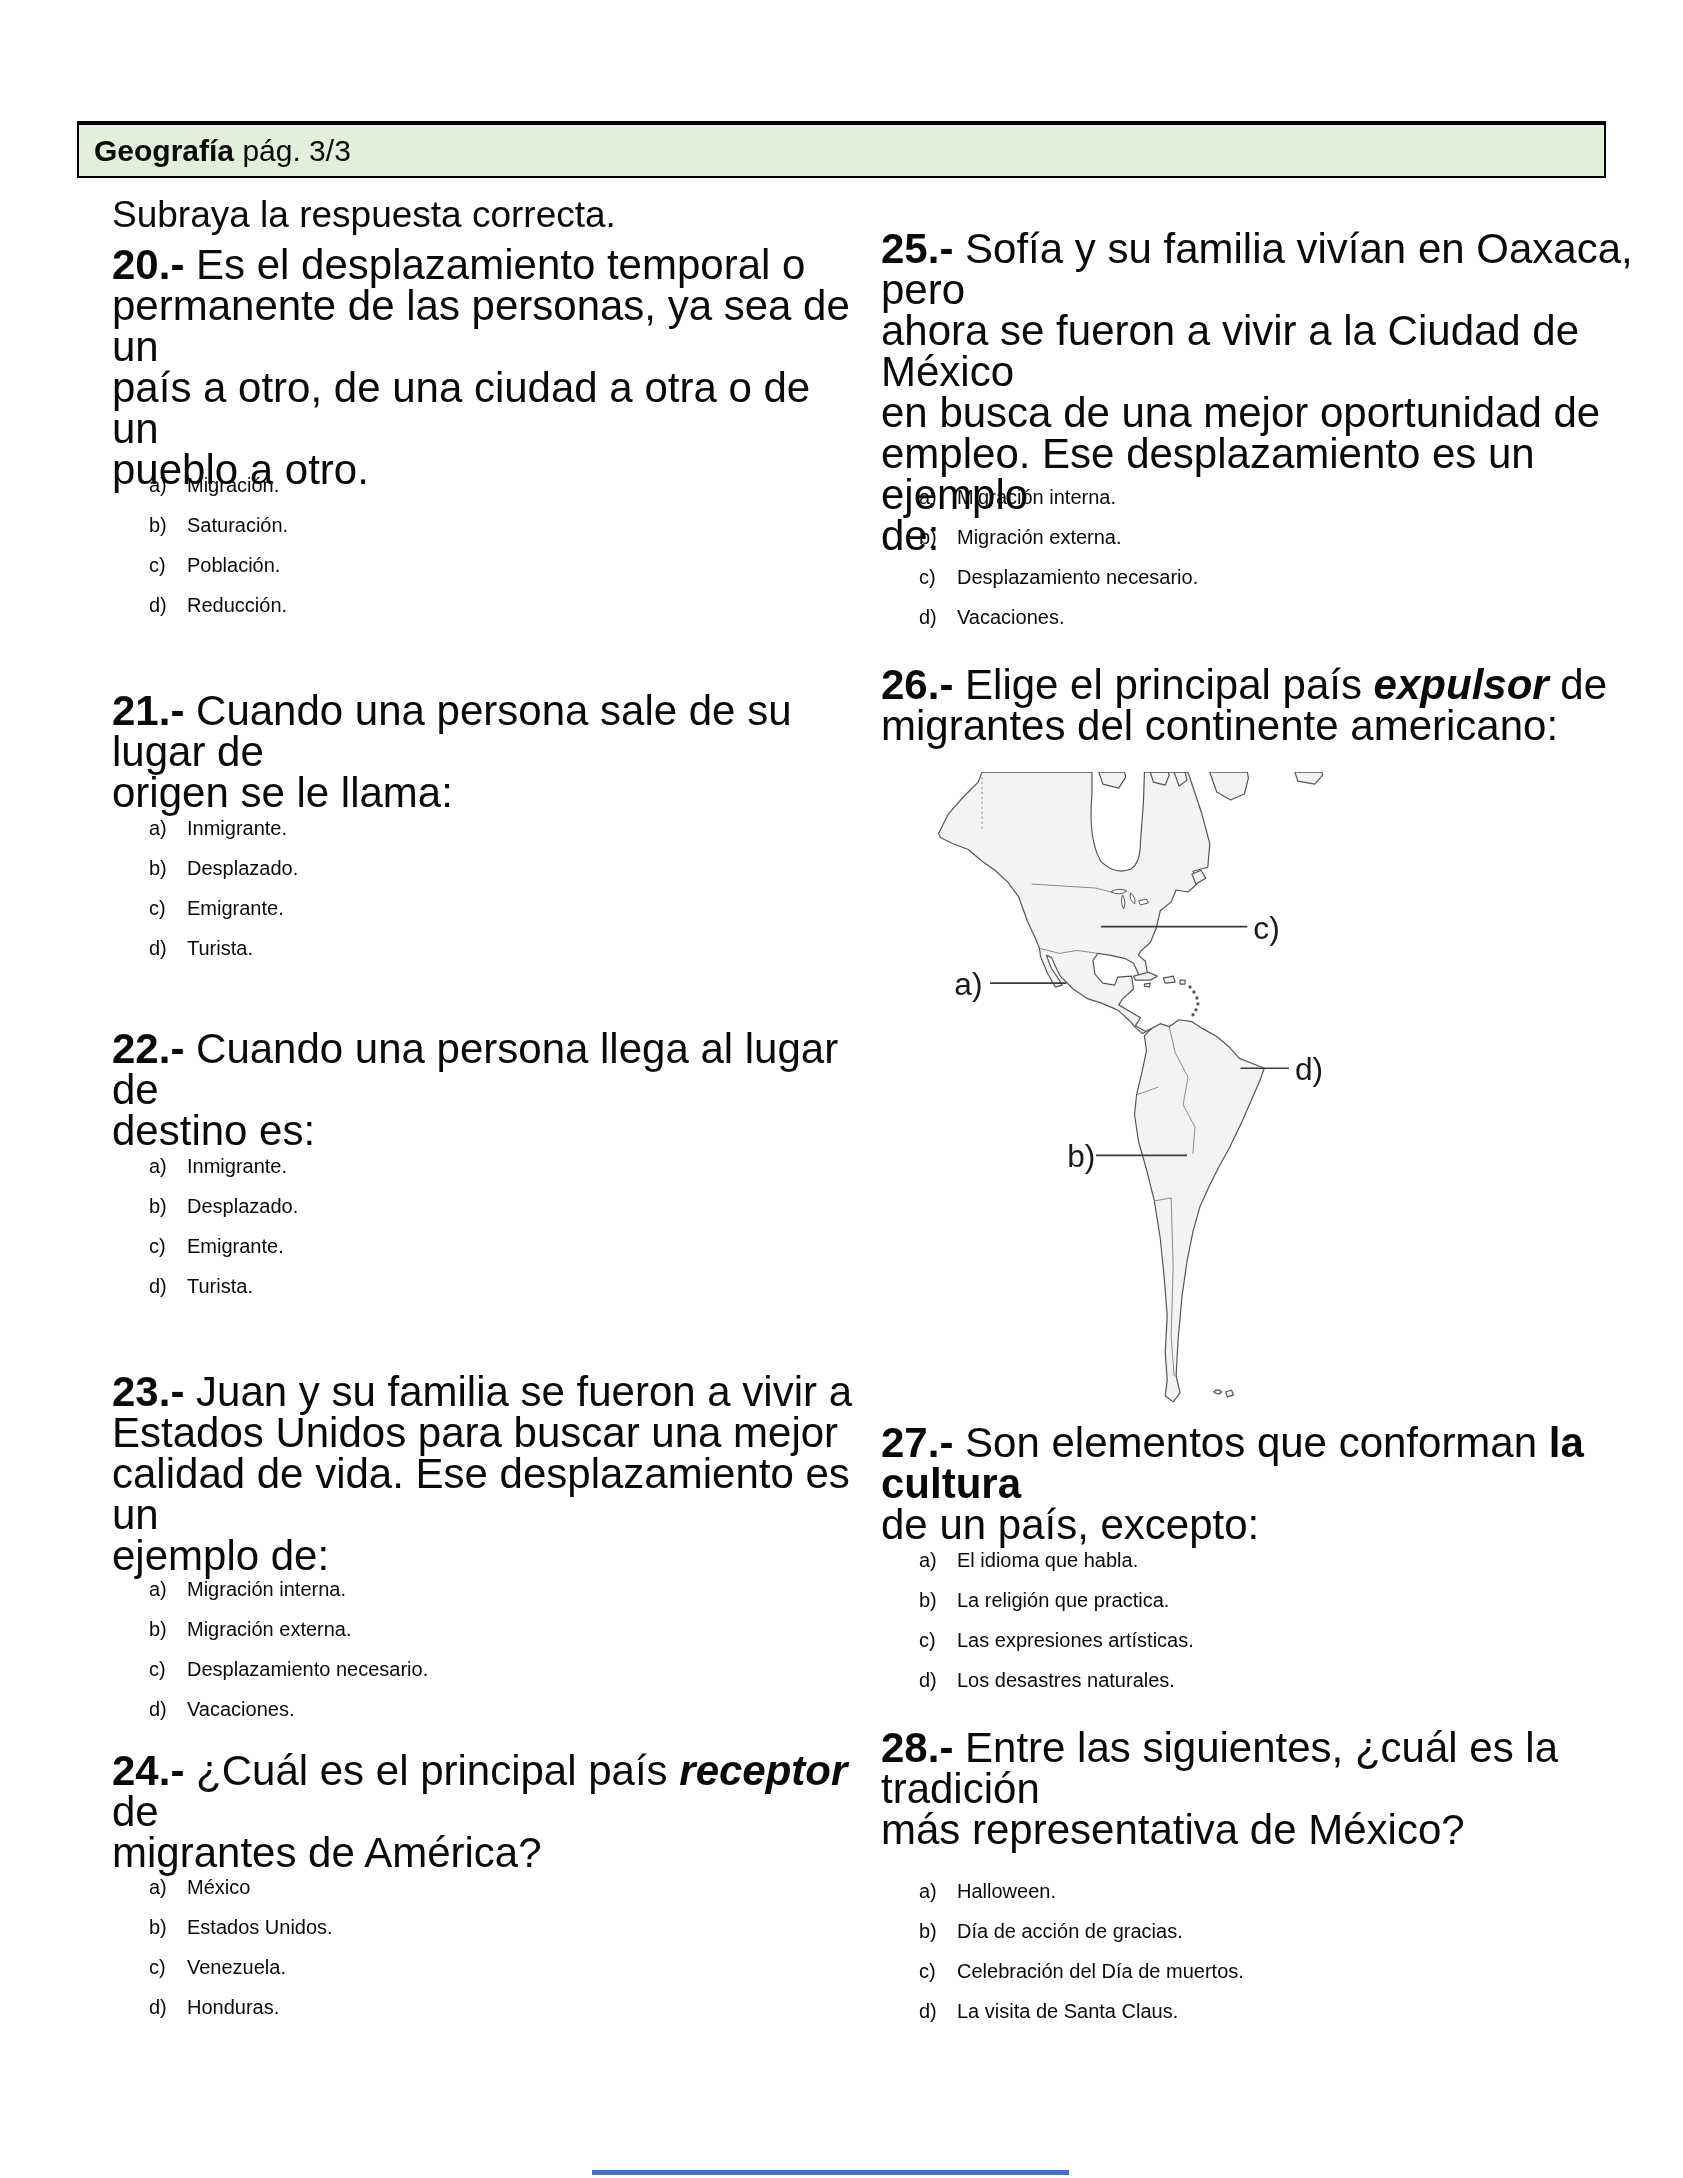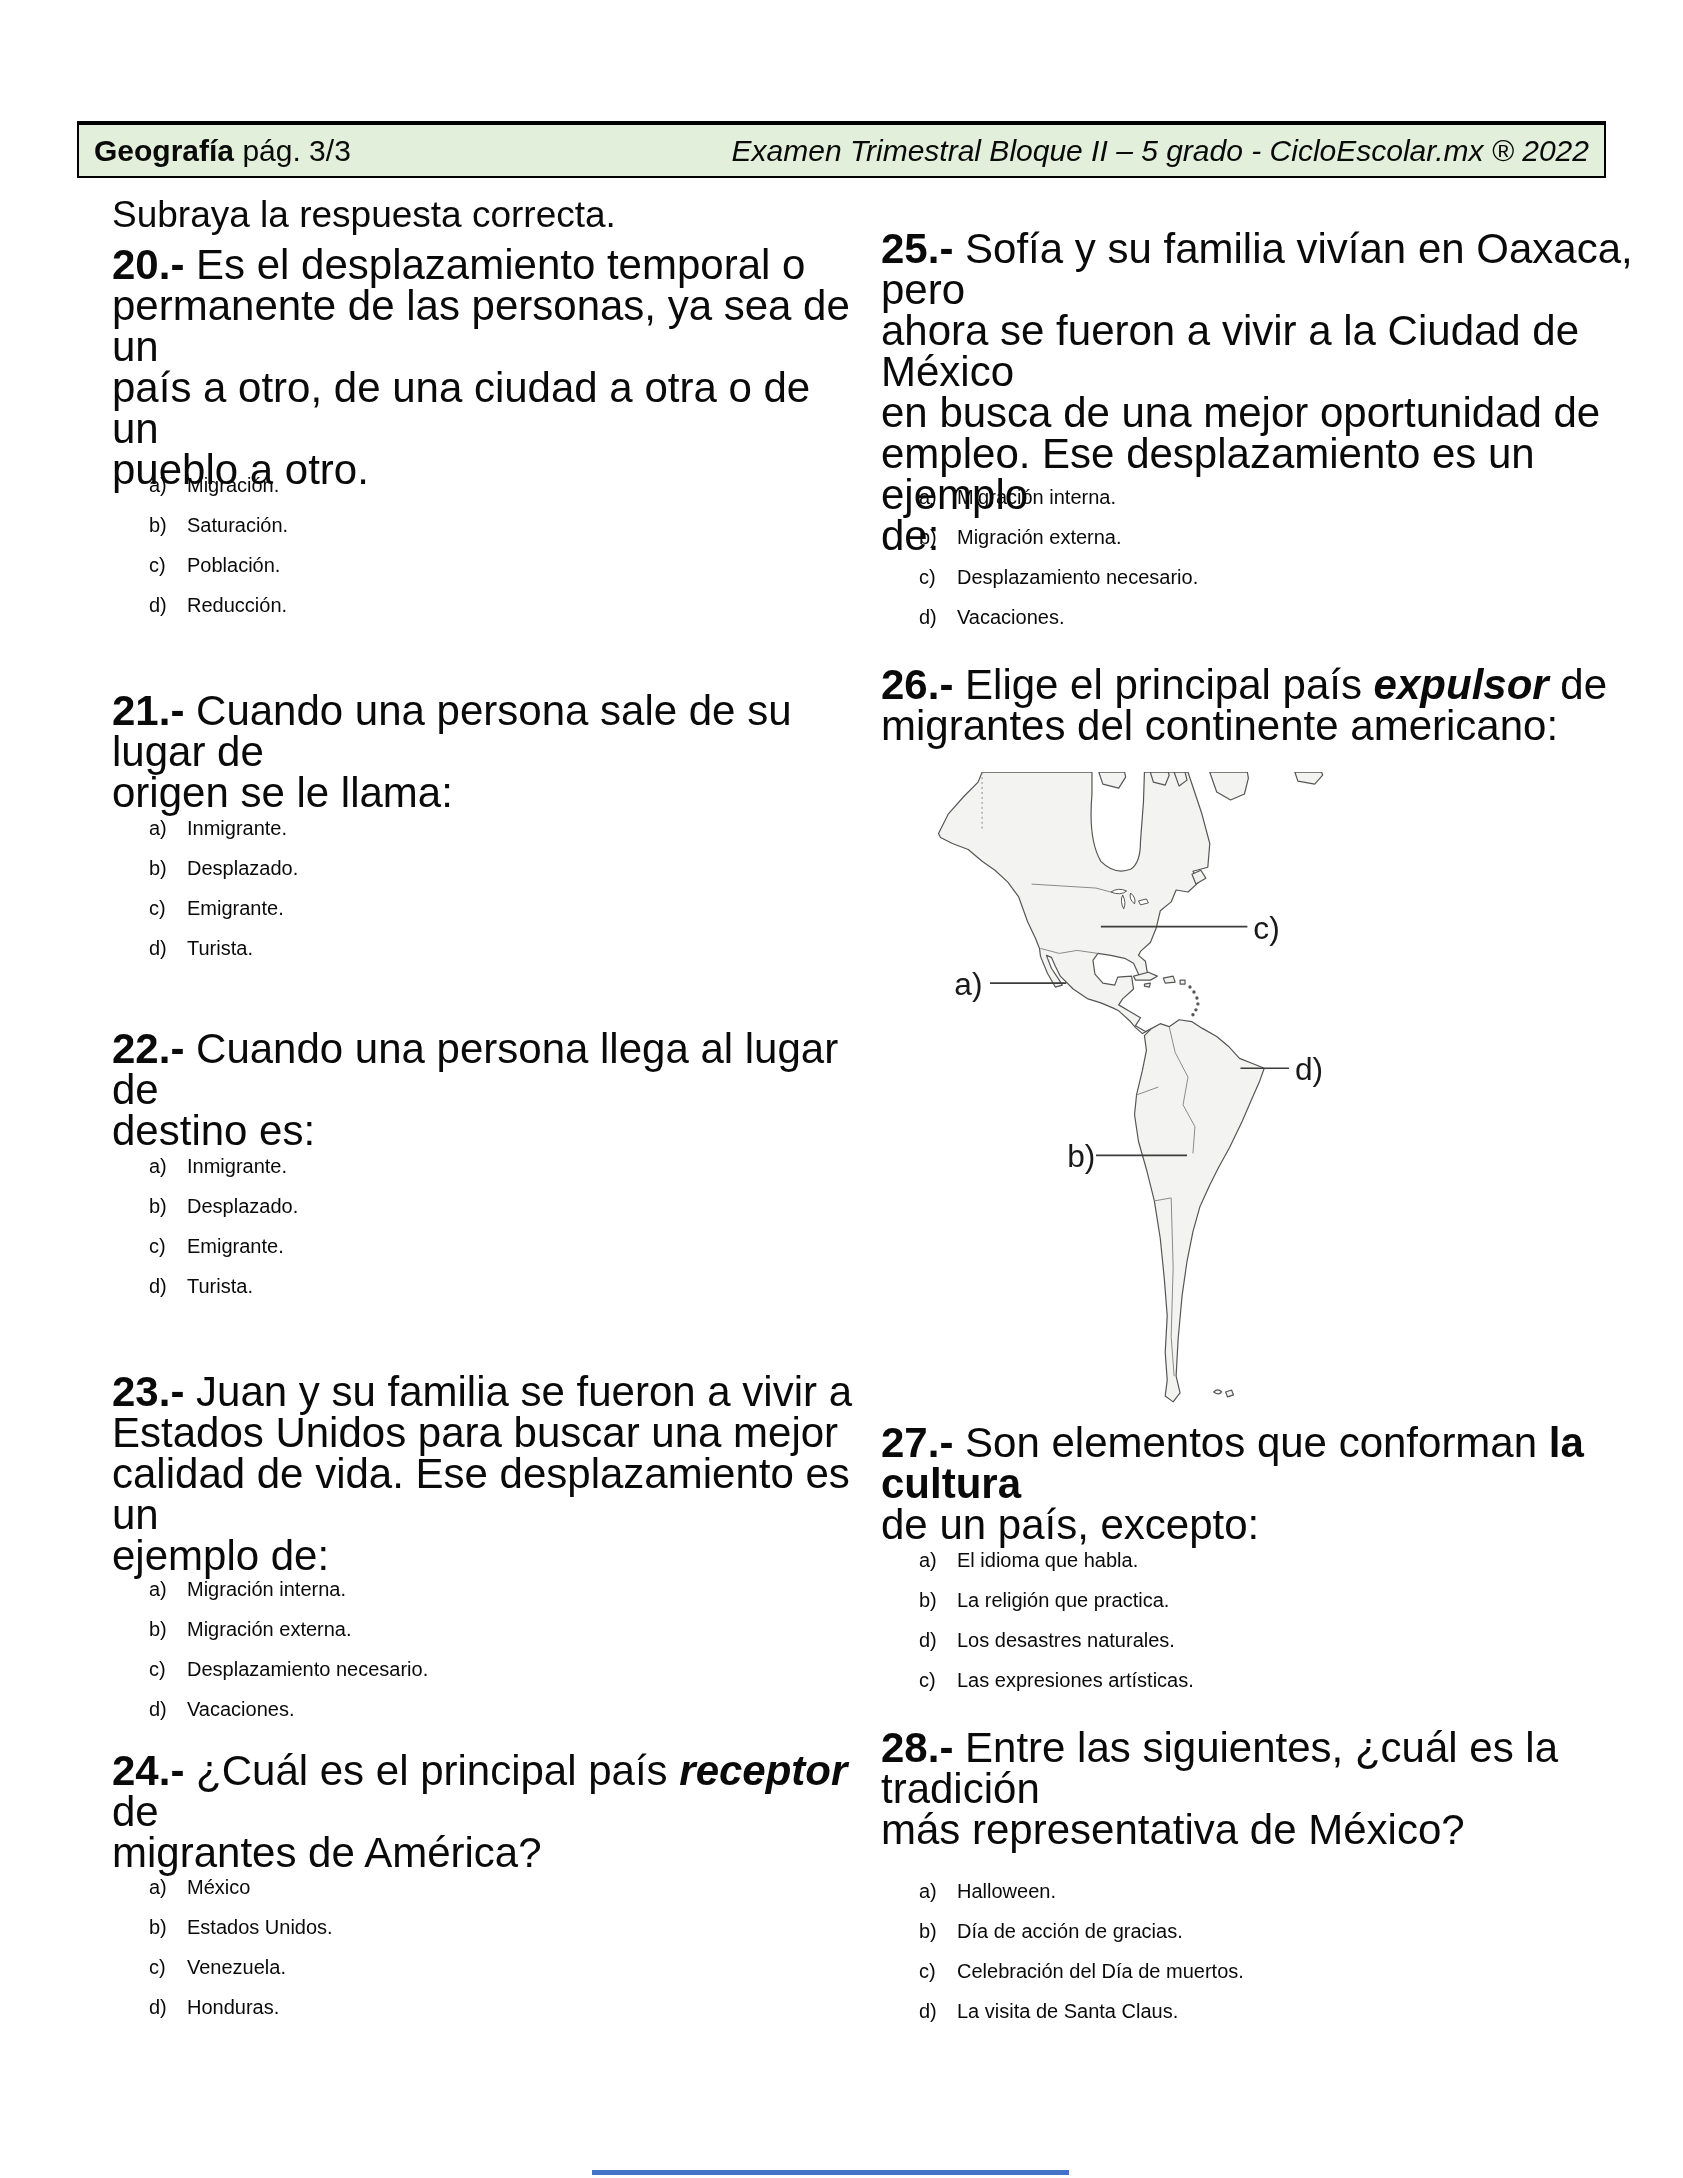--- a/index.html
+++ b/index.html
@@ -26,21 +26,20 @@
   .opt-letter{display:inline-block;width:38px;} 
   .map-wrap{position:absolute;left:891px;top:772px;width:594px;height:639px;}
   .map-wrap svg{display:block;}
   .bottom-line{position:absolute;left:592px;top:2170px;width:477px;height:5px;background:#4472c4;}
 </style>
 </head>
 <body>
 
 <div class="header-bar">
   <div class="header-left"><span class="header-subject">Geografía</span><span> pág. 3/3</span></div>
-  <div class="header-right">Examen Trimestral Bloque II – 5 grado - CicloEscolar.mx ® 2022</div>
 </div>
 
 <div class="instruction">Subraya la respuesta correcta.</div>
 
 <div class="q" style="left:112px;top:244px;">
   <span class="qnum">20.-</span><span class="body"> Es el desplazamiento temporal o
 permanente de las personas, ya sea de un
 país a otro, de una ciudad a otra o de un
 pueblo a otro.</span>
 </div>
@@ -197,22 +196,22 @@
 </svg>
 </div>
 
 <div class="q" style="left:881px;top:1422px;">
   <span class="qnum">27.-</span><span class="body"> Son elementos que conforman </span><span class="bd">la cultura</span><span class="body">
 de un país, excepto:</span>
 </div>
 <div class="opts" style="left:919px;top:1540px;">
   <div><span class="opt-letter">a)</span><span>El idioma que habla.</span></div>
   <div><span class="opt-letter">b)</span><span>La religión que practica.</span></div>
+  <div><span class="opt-letter">c)</span><span>Las expresiones artísticas.</span></div>
   <div><span class="opt-letter">d)</span><span>Los desastres naturales.</span></div>
-  <div><span class="opt-letter">c)</span><span>Las expresiones artísticas.</span></div>
 </div>
 
 <div class="q" style="left:881px;top:1727px;">
   <span class="qnum">28.-</span><span class="body"> Entre las siguientes, ¿cuál es la tradición
 más representativa de México?</span>
 </div>
 <div class="opts" style="left:919px;top:1839px;margin-top:32px;">
   <div><span class="opt-letter">a)</span><span>Halloween.</span></div>
   <div><span class="opt-letter">b)</span><span>Día de acción de gracias.</span></div>
   <div><span class="opt-letter">c)</span><span>Celebración del Día de muertos.</span></div>

